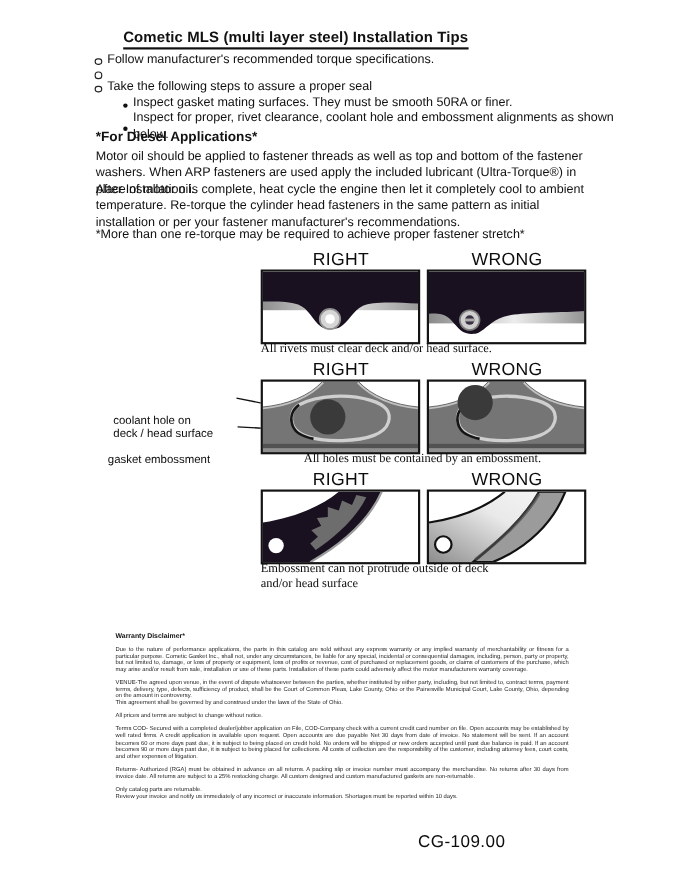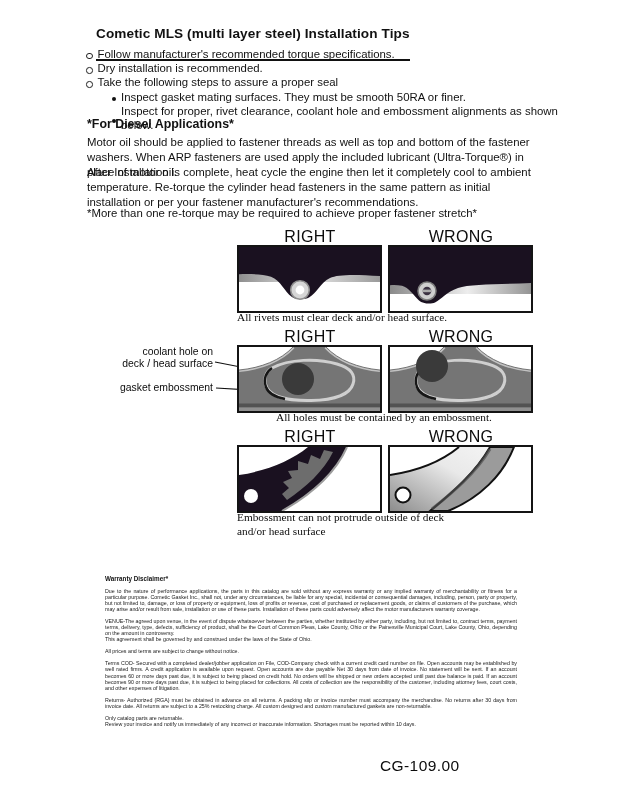--- a/index.html
+++ b/index.html
@@ -2,37 +2,37 @@
 <html><head>
 <meta charset="utf-8">
 <style>
   html,body{margin:0;padding:0;background:#ffffff;}
   .page{
     position:relative;width:618px;height:800px;background:#ffffff;overflow:hidden;
     font-family:"Liberation Sans", sans-serif;color:#111;
   }
   .abs{position:absolute;}
   .title{
-    left:96px;top:26px;font-size:13.6px;font-weight:bold;letter-spacing:.1px;
-    border-bottom:2px solid #111;padding-bottom:18px;white-space:nowrap;
+    left:112px;top:26px;font-size:13.6px;font-weight:bold;letter-spacing:.1px;
+    border-bottom:2px solid #111;padding-bottom:2px;white-space:nowrap;
   }
   .bullets{left:86px;top:47px;width:478px;font-size:11.4px;line-height:14.2px;}
   .brow{display:flex;align-items:center;}
   .brow.lvl2{padding-left:26px;}
   .bmark{flex:0 0 auto;width:4.5px;height:4.5px;border:1.2px solid #222;border-radius:50%;
     margin:4.2px 5px 0 0;background:#fff;}
   .bmark.filled{width:4px;height:4px;border:none;background:#111;margin:5px 5px 0 0;}
   .dheading{left:87px;top:117px;font-size:12.4px;font-weight:bold;}
   .para{left:87px;width:456px;font-size:11.4px;line-height:14.9px;}
   .p1{top:135px;} .p2{top:165px;} .pnote{top:206px;}
   .dlabel{width:146px;text-align:center;font-size:16px;letter-spacing:.3px;color:#0c0c0c;}
   .dbox{width:141px;height:64px;border:2.5px solid #141414;background:#fff;overflow:hidden;}
   .dbox svg{display:block;width:141px;height:64px;}
   .caption{font-size:11.3px;line-height:13.5px;color:#0c0c0c;font-family:Liberation Serif, serif;}
-  .callout{font-size:10.4px;line-height:11.8px;text-align:right;color:#0c0c0c;}
+  .callout{font-size:10.4px;line-height:11.8px;color:#0c0c0c;margin-top:31px;}
   .overlay{pointer-events:none;}
   .disc-h{left:105px;top:575px;font-size:6.3px;font-weight:bold;}
   .disc{left:105px;top:588px;width:412px;font-size:5.3px;line-height:6.05px;color:#1a1a1a;
     text-align:justify;}
   .disc .grp{margin-bottom:6px;}
   .footer-code{left:380px;top:757px;font-size:15.5px;letter-spacing:.4px;color:#0c0c0c;}
 </style>
 </head>
 <body>
 
@@ -40,21 +40,20 @@
 
   <div class="abs title">Cometic MLS (multi layer steel) Installation Tips</div>
 
   <div class="abs bullets">
     <div class="brow">
       <span class="bmark"></span>
       <span>Follow manufacturer's recommended torque specifications.</span>
     </div>
     <div class="brow">
       <span class="bmark"></span>
-      <span>Dry installation is recommended.</span>
     </div>
     <div class="brow">
       <span class="bmark"></span>
       <span>Take the following steps to assure a proper seal</span>
     </div>
     <div class="brow lvl2">
       <span class="bmark filled"></span>
       <span>Inspect gasket mating surfaces.  They must be smooth 50RA or finer.</span>
     </div>
     <div class="brow lvl2">

